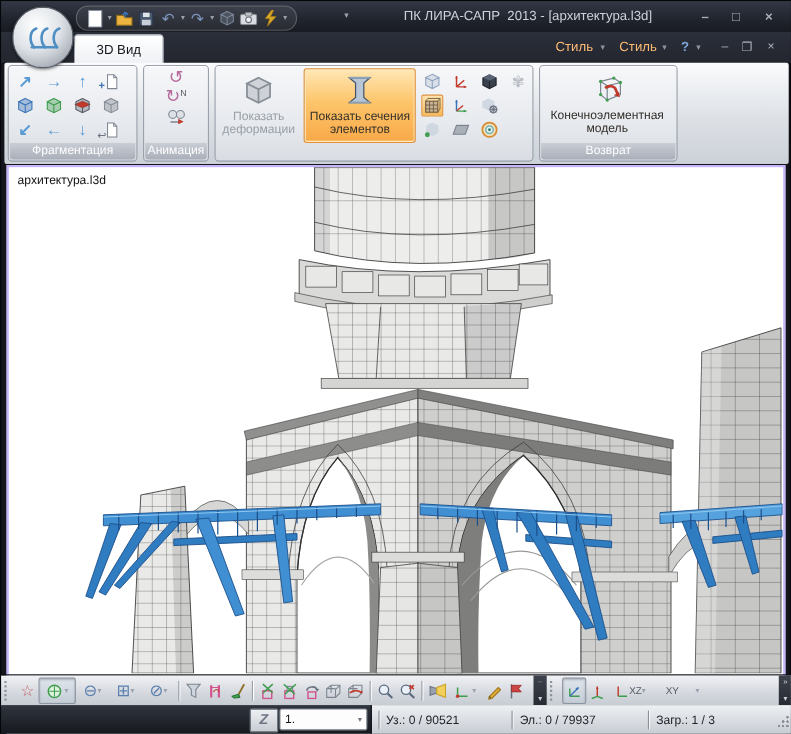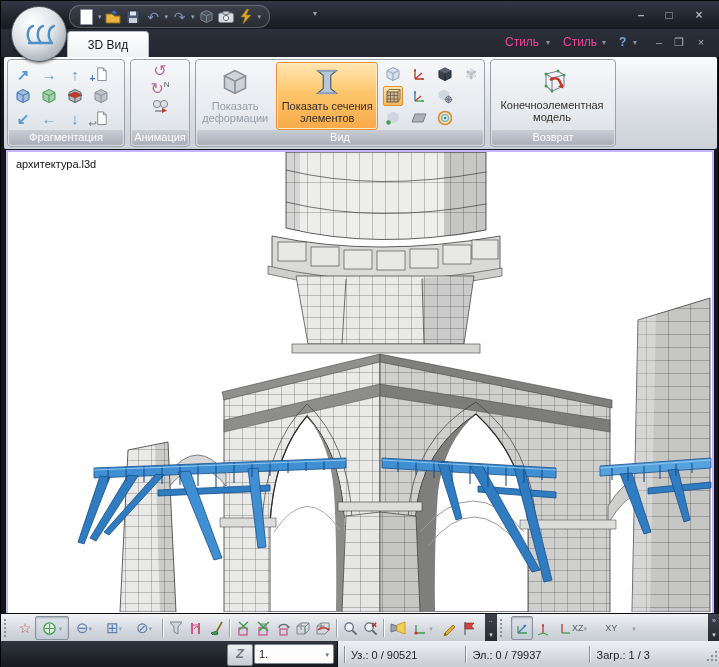--- a/index.html
+++ b/index.html
@@ -18,21 +18,21 @@
   .ddw{font-size:7px;color:#9aa2af;line-height:1}
   #qat-overflow{left:312px;top:8px;color:#9aa2af;font-size:8px}
   #title-text{left:366px;top:6px;color:#cdd2da;font-size:12px;white-space:pre}
   .wbtn{top:7px;width:20px;height:15px;color:#aab0ba;font-size:12px;line-height:14px;text-align:center;font-weight:bold}
 
   
   #menurow{left:0;top:28px;width:719px;height:28px;background:linear-gradient(#2b2f39,#23262f)}
   #tab3d{left:66px;top:30px;width:80px;height:26px;background:linear-gradient(#ffffff,#eef0f3);
     border:1px solid #b7bcc4;border-bottom:none;border-radius:4px 4px 0 0;color:#15171c;
     font-size:12px;text-align:center;line-height:26px}
-  .mitem{color:#ec4899;font-size:12px;top:34px}
+  .mitem{color:#fdba74;font-size:12px;top:34px}
   .mcaret{color:#8d94a0;font-size:8px;top:37px}
   .mdibtn{top:35px;color:#aab0ba;font-size:11px;width:16px;text-align:center}
 
   
   #ribbon{left:3px;top:56px;width:713px;height:92px;
     background:linear-gradient(#fafbfc,#dde1e6 55%,#ccd1d8);border-radius:2px;display:flex;padding-top:0}
   .rgroup{position:relative;margin:2px 2px 2px 3px;height:86px;border:1px solid #9aa1aa;border-radius:4px;
     background:linear-gradient(#f6f7f9,#e7eaee 60%,#d9dde3);box-shadow:inset 0 1px 0 #fff}
   .rlabel{position:absolute;left:1px;right:1px;bottom:1px;height:15px;border-radius:0 0 3px 3px;
     background:linear-gradient(#c9cdd4,#a9afb9);color:#fdfdfe;font-size:11px;text-align:center;line-height:15px}
@@ -73,20 +73,21 @@
   .sgrip{margin-left:auto;margin-right:4px;width:12px;height:12px;
     background:radial-gradient(circle 1.2px at 3px 11px,#8a8f96 98%,transparent),radial-gradient(circle 1.2px at 7px 11px,#8a8f96 98%,transparent),radial-gradient(circle 1.2px at 11px 11px,#8a8f96 98%,transparent),radial-gradient(circle 1.2px at 7px 7px,#8a8f96 98%,transparent),radial-gradient(circle 1.2px at 11px 7px,#8a8f96 98%,transparent),radial-gradient(circle 1.2px at 11px 3px,#8a8f96 98%,transparent)}
   svg{display:block}
 </style>
 </head>
 <body>
 
 <div id="frame">
 
   <div id="titlebar" class="abs">
+    <div id="title-text" class="abs">ПК ЛИРА-САПР  2013 - [архитектура.l3d]</div>
     <div class="abs wbtn" style="left:630px">–</div>
     <div class="abs wbtn" style="left:658px">□</div>
     <div class="abs wbtn" style="left:688px">×</div>
   </div>
 
   <div id="logo" class="abs">
     <svg width="34" height="34" viewBox="0 0 34 34">
       <path d="M9 26c-5-6-4-15 2-17m8 17c-5-6-4-15 2-17m9 17c-5-6-4-15 2-17" fill="none" stroke="#4f8fc4" stroke-width="2.4" stroke-linecap="round"></path>
       <path d="M7 26h22" stroke="#4f8fc4" stroke-width="2.4" stroke-linecap="round"></path>
     </svg>
@@ -291,21 +292,20 @@
           </span>
         <span>
           <svg width="16" height="16" viewBox="0 0 16 16">
               <circle cx="8" cy="8" r="6.5" fill="#f3e2c4" stroke="#d98b2f" stroke-width="1.6"></circle>
               <circle cx="8" cy="8" r="3.4" fill="#e9f0ee" stroke="#74b3ae" stroke-width="1.4"></circle>
               <circle cx="8" cy="8" r="1.3" fill="#2f7f78"></circle>
             </svg>
           </span>
         <span style="color:#b9bec6;font-size:14px">✾</span>
       </div>
-      <div class="rlabel">Вид</div>
     </div>
 
     <div class="rgroup" style="width:124px">
       <div class="bigbtn" style="width:116px">
         <span class="bicon">
           <svg width="30" height="30" viewBox="0 0 30 30">
               <path d="M9 8l12-3 6 4-12 3zM9 8v12l6 5M27 9v11l-12 5V13" fill="none" stroke="#7d8691" stroke-width="1.1"></path>
               <circle cx="9" cy="8" r="1.5" fill="#3f9e4d"></circle>
               <circle cx="21" cy="5" r="1.5" fill="#3f9e4d"></circle>
               <circle cx="27" cy="9" r="1.5" fill="#3f9e4d"></circle>

